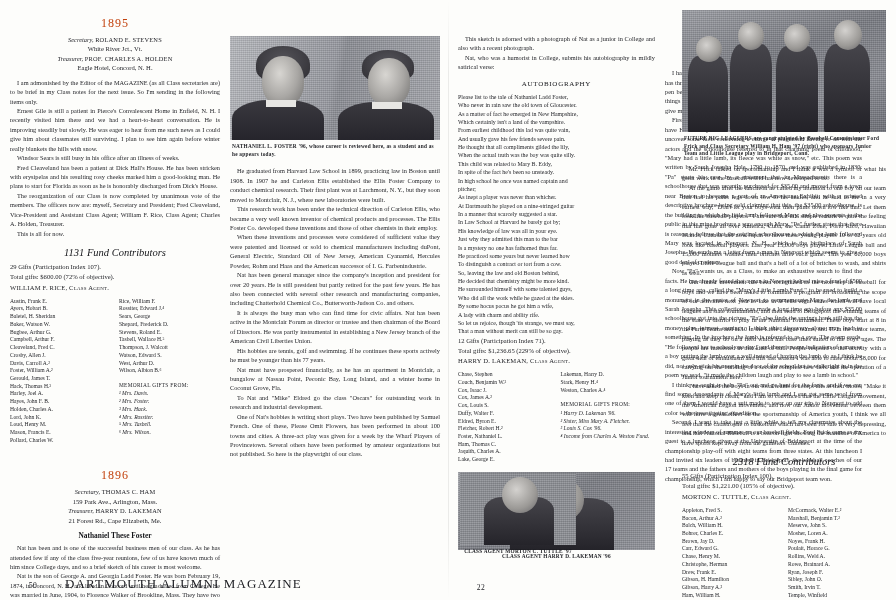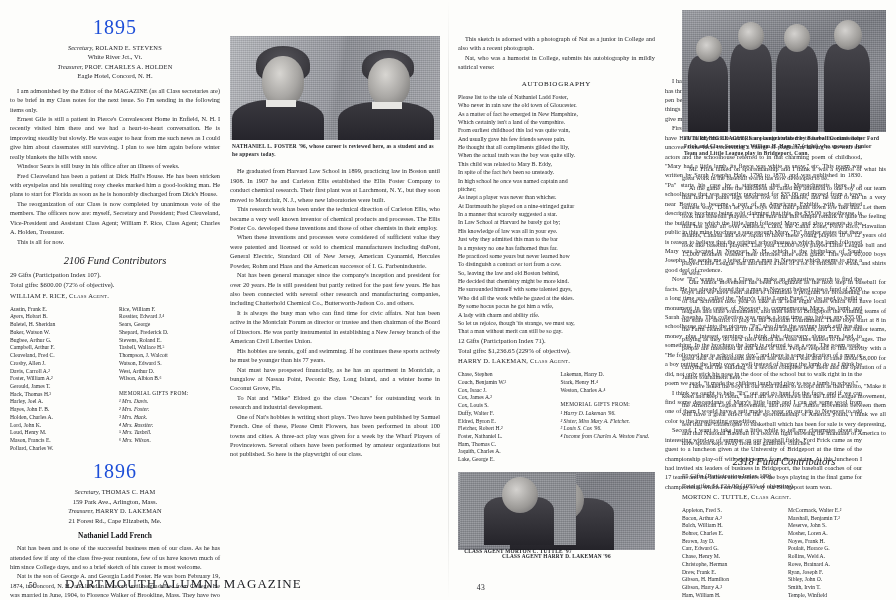--- a/index.html
+++ b/index.html
@@ -35,25 +35,25 @@
   }
   .col {
     width: 211px;
     height: 100%;
     position: relative;
   }
 
   
   .year-head {
     text-align: center;
-    font-size: 20px;
+    font-size: 12px;
     letter-spacing: 1px;
     margin: 6px 0 4px 0;
     font-family: "Liberation Serif", serif;
-    color: #1d4ed8;
+    color: #c2410c;
   }
   .officer-line {
     text-align: center;
     font-size: 6.4px;
     line-height: 1.45;
     color: #23242a;
     margin: 0;
   }
   .officer-role {
     font-style: italic;
@@ -264,21 +264,21 @@
           <p class="officer-line officer-addr">Eagle Hotel, Concord, N. H.</p>
         </div>
 
         <p class="body">I am admonished by the Editor of the MAGAZINE (as all Class secretaries are) to be brief in my Class notes for the next issue. So I'm sending in the following items only.</p>
         <p class="body">Ernest Gile is still a patient in Pierce's Convalescent Home in Enfield, N. H. I recently visited him there and we had a heart-to-heart conversation. He is improving steadily but slowly. He was eager to hear from me such news as I could give him about classmates still surviving. I plan to see him again before winter really blankets the hills with snow.</p>
         <p class="body">Windsor Sears is still busy in his office after an illness of weeks.</p>
         <p class="body">Fred Cleaveland has been a patient at Dick Hall's House. He has been stricken with erysipelas and his resulting rosy cheeks marked him a good-looking man. He plans to start for Florida as soon as he is honorably discharged from Dick's House.</p>
         <p class="body">The reorganization of our Class is now completed by unanimous vote of the members. The officers now are: myself, Secretary and President; Fred Cleaveland, Vice-President and Assistant Class Agent; William F. Rice, Class Agent; Charles A. Holden, Treasurer.</p>
         <p class="body">This is all for now.</p>
 
-        <div class="fund-head">2106 Fund Contributors</div>
+        <div class="fund-head">1131 Fund Contributors</div>
         <div class="fund-meta">
           <div>29 Gifts (Participation Index 107).</div>
           <div>Total gifts: $600.00 (72% of objective).</div>
           <div class="smallcaps">WILLIAM F. RICE, Class Agent.</div>
         </div>
 
         <div class="namecols">
           <div class="nc" id="l1895c1">
               <div>Austin, Frank E.</div>
               <div>Ayers, Hobart B.</div>
@@ -318,35 +318,35 @@
                 <div>¹ Mrs. Davis.</div>
                 <div>² Mrs. Foster.</div>
                 <div>³ Mrs. Hack.</div>
                 <div>⁴ Mrs. Rossiter.</div>
                 <div>⁵ Mrs. Tasbell.</div>
                 <div>⁶ Mrs. Wilson.</div>
               </div>
           </div>
         </div>
 
-        <div class="year-head" style="margin-top:8px">1896</div>
+        <div class="year-head" style="margin-top:24px">1896</div>
         <div class="officer-block">
           <p class="officer-line">
             <span class="officer-role">Secretary,</span>
             <span class="officer-name">THOMAS C. HAM</span>
           </p>
           <p class="officer-line officer-addr">159 Park Ave., Arlington, Mass.</p>
           <p class="officer-line">
             <span class="officer-role">Treasurer,</span>
             <span class="officer-name">HARRY D. LAKEMAN</span>
           </p>
           <p class="officer-line officer-addr">21 Forest Rd., Cape Elizabeth, Me.</p>
         </div>
 
-        <div class="sub-head">Nathaniel Ladd French</div>
+        <div class="sub-head">Nathaniel These Foster</div>
         <p class="body">Nat has been and is one of the successful business men of our class. As he has attended few if any of the class five-year reunions, few of us have known much of him since College days, and so a brief sketch of his career is most welcome.</p>
         <p class="body">Nat is the son of George A. and Georgia Ladd Foster. He was born February 19, 1874, in Concord, N. H., and lived in Concord until he graduated from College. He was married in June, 1904, to Florence Walker of Brookline, Mass. They have two daughters, Mrs. William D. Burrows and Mrs. Arnold Robinson, and three grandchildren, William Hard 3d, Deborah Hard and Ann Burrows, all living in New York City.</p>
       </div>
 
       <div class="col">
 
         <div class="photo portrait-duo" style="margin-top:26px">
           <div class="photo-grain"></div>
           <div class="torso" style="left:2px;  top:64px; width:92px; height:46px;"></div>
           <div class="hair" style="left:26px; top:10px; width:54px; height:36px;"></div>
@@ -549,18 +549,18 @@
     <div style="position:absolute; left:12px; bottom:44px; width:116px;">
       <div class="photo" style="height:72px">
         <div class="photo-grain"></div>
         <div class="fig" style="left:24px; top:24px; width:70px; height:52px;"></div>
         <div class="fig-head" style="left:42px; top:4px; width:36px; height:36px;"></div>
       </div>
       <div class="caption">CLASS AGENT MORTON C. TUTTLE '97</div>
     </div>
 
     <div class="footer">
-      <div class="folio">43</div>
+      <div class="folio">22</div>
     </div>
   </div>
 
   <div class="gutter"></div>
 </div>
 
 </body></html>

